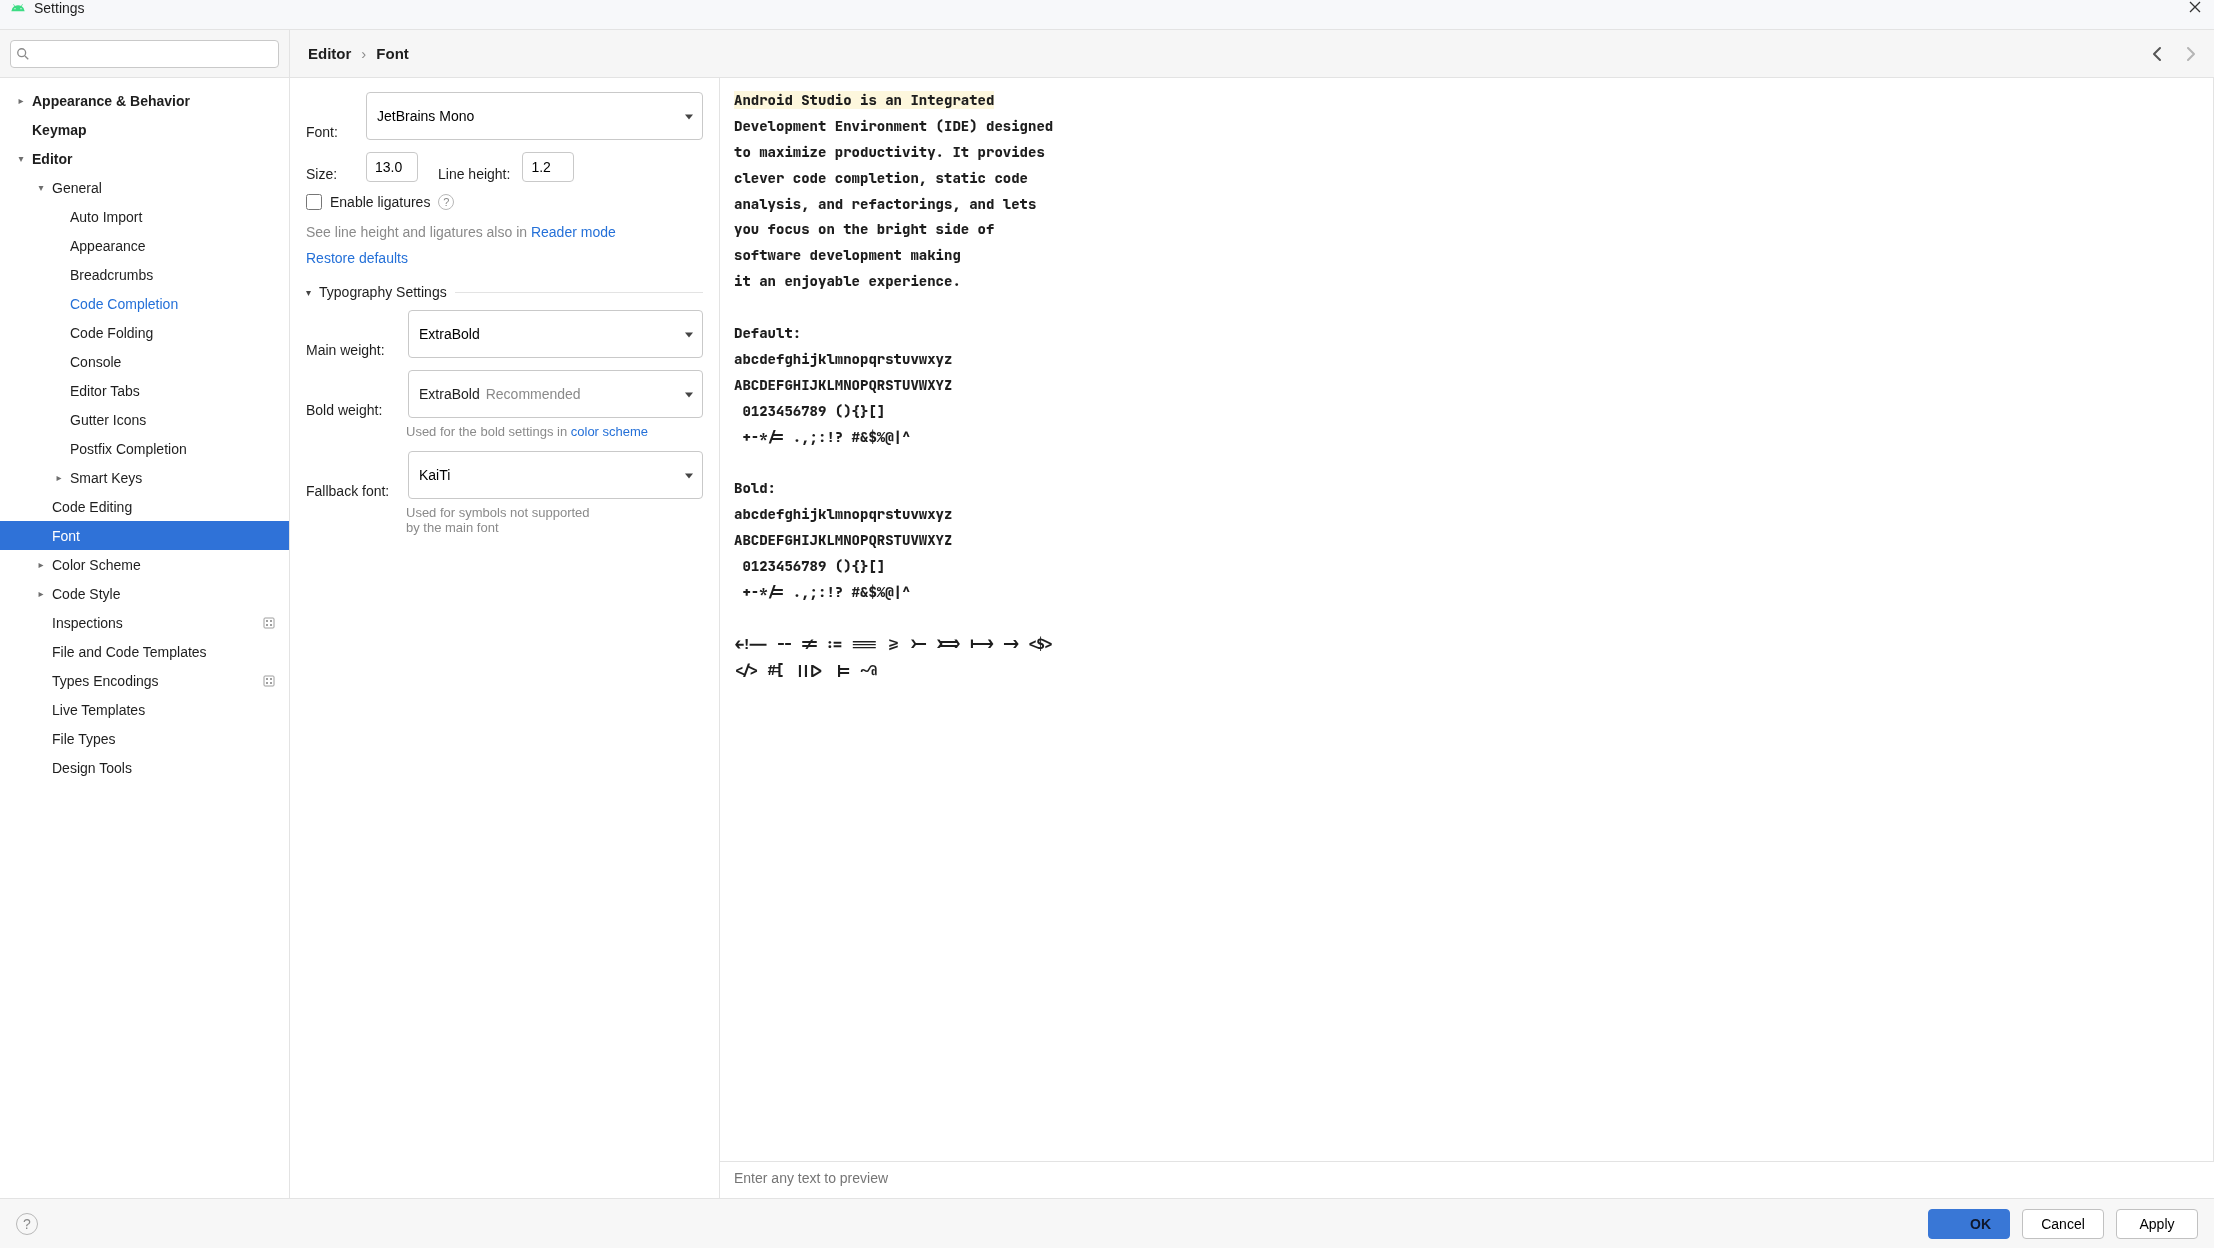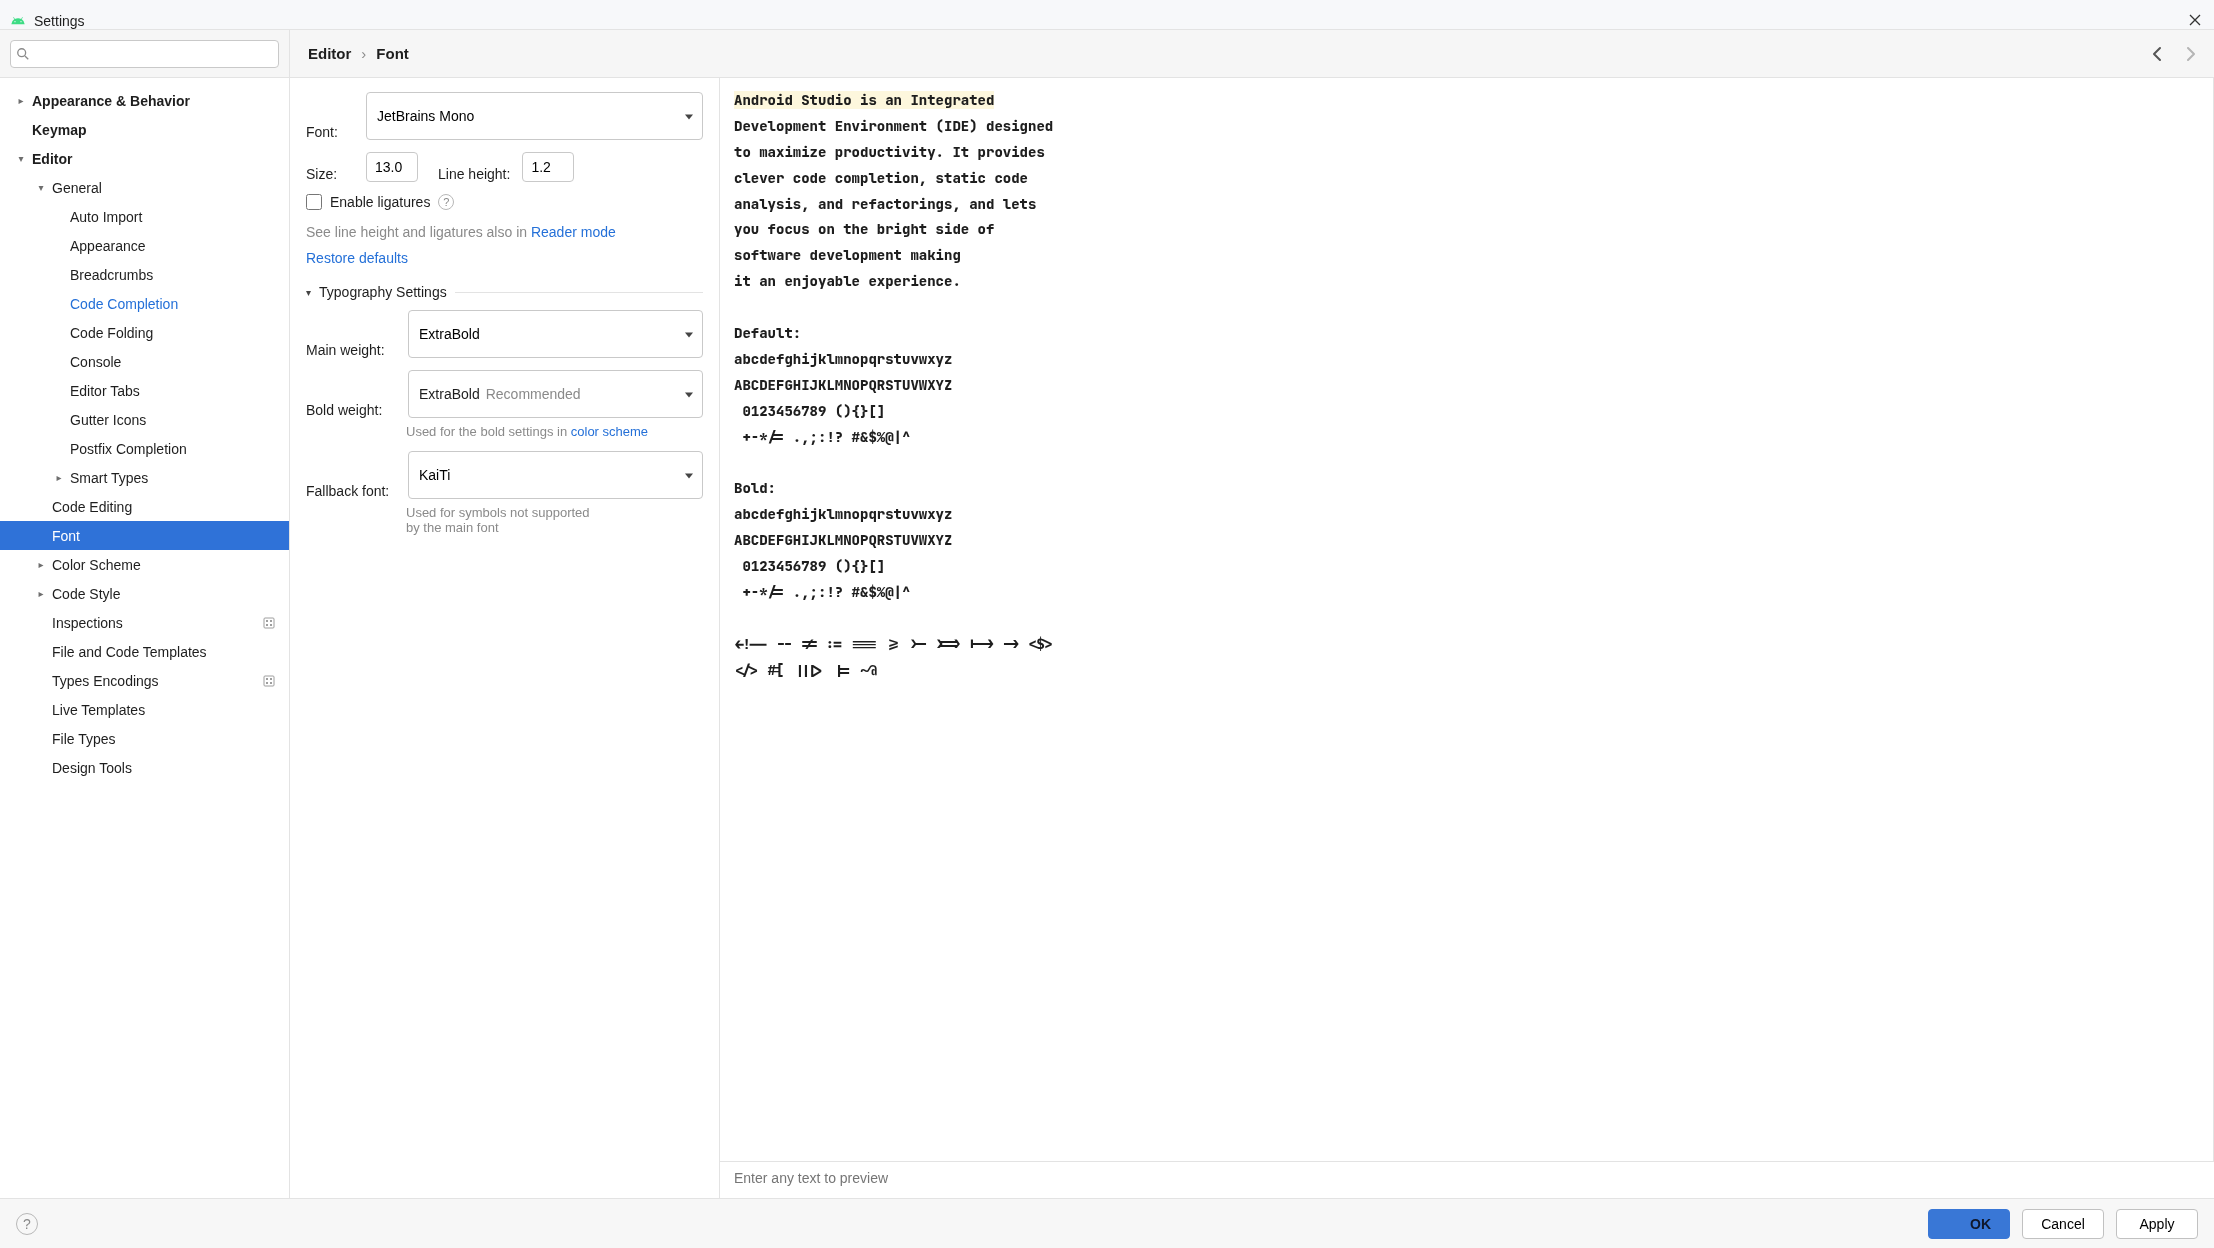--- a/index.html
+++ b/index.html
@@ -1,20 +1,20 @@
 <!DOCTYPE html>
 <html><head>
 <meta charset="utf-8">
 <style>
 * { box-sizing: border-box; margin: 0; padding: 0; }
 html, body { width: 100%; height: 100%; font-family: -apple-system, "Segoe UI", "Helvetica Neue", Arial, sans-serif; font-size: 14px; color: #1e1e1e; background: #f7f7f7; }
 .window { display: flex; flex-direction: column; width: 100%; height: 100%; background: #fff; }
 
 
-.titlebar { display: flex; align-items: flex-end; height: 30px; padding: 0 10px; border-bottom: 1px solid #e3e3e3; background: #f7f8fa; }
+.titlebar { display: flex; align-items: flex-start; height: 30px; padding: 0 10px; border-bottom: 1px solid #e3e3e3; background: #f7f8fa; }
 .titlebar .android-icon { width: 16px; height: 16px; margin-right: 8px; }
 .titlebar .title { font-weight: 400; }
 .titlebar .close { margin-left: auto; width: 16px; height: 16px; cursor: pointer; }
 .titlebar .close svg { width: 14px; height: 14px; }
 
 
 .topstrip { display: flex; align-items: center; height: 48px; border-bottom: 1px solid #e3e3e3; background: #f6f6f6; }
 .search-wrap { width: 290px; padding: 8px 10px; border-right: 1px solid #e3e3e3; height: 100%; display: flex; align-items: center; }
 .search-box { position: relative; flex: 1; }
 .search-box input { width: 100%; height: 28px; padding: 2px 6px 2px 26px; border: 1px solid #c9c9c9; border-radius: 4px; background: #fff; font-size: 13px; }
@@ -188,21 +188,21 @@
         <div class="tree-row level2">
           <span class="chev hidden"></span>
           <span class="label">Gutter Icons</span>
         </div>
         <div class="tree-row level2">
           <span class="chev hidden"></span>
           <span class="label">Postfix Completion</span>
         </div>
         <div class="tree-row level2">
           <span class="chev">▸</span>
-          <span class="label">Smart Types</span>
+          <span class="label">Smart Keys</span>
         </div>
         <div class="tree-row level1">
           <span class="chev hidden"></span>
           <span class="label">Code Editing</span>
         </div>
         <div class="tree-row level1 selected">
           <span class="chev hidden"></span>
           <span class="label">Font</span>
         </div>
         <div class="tree-row level1">

